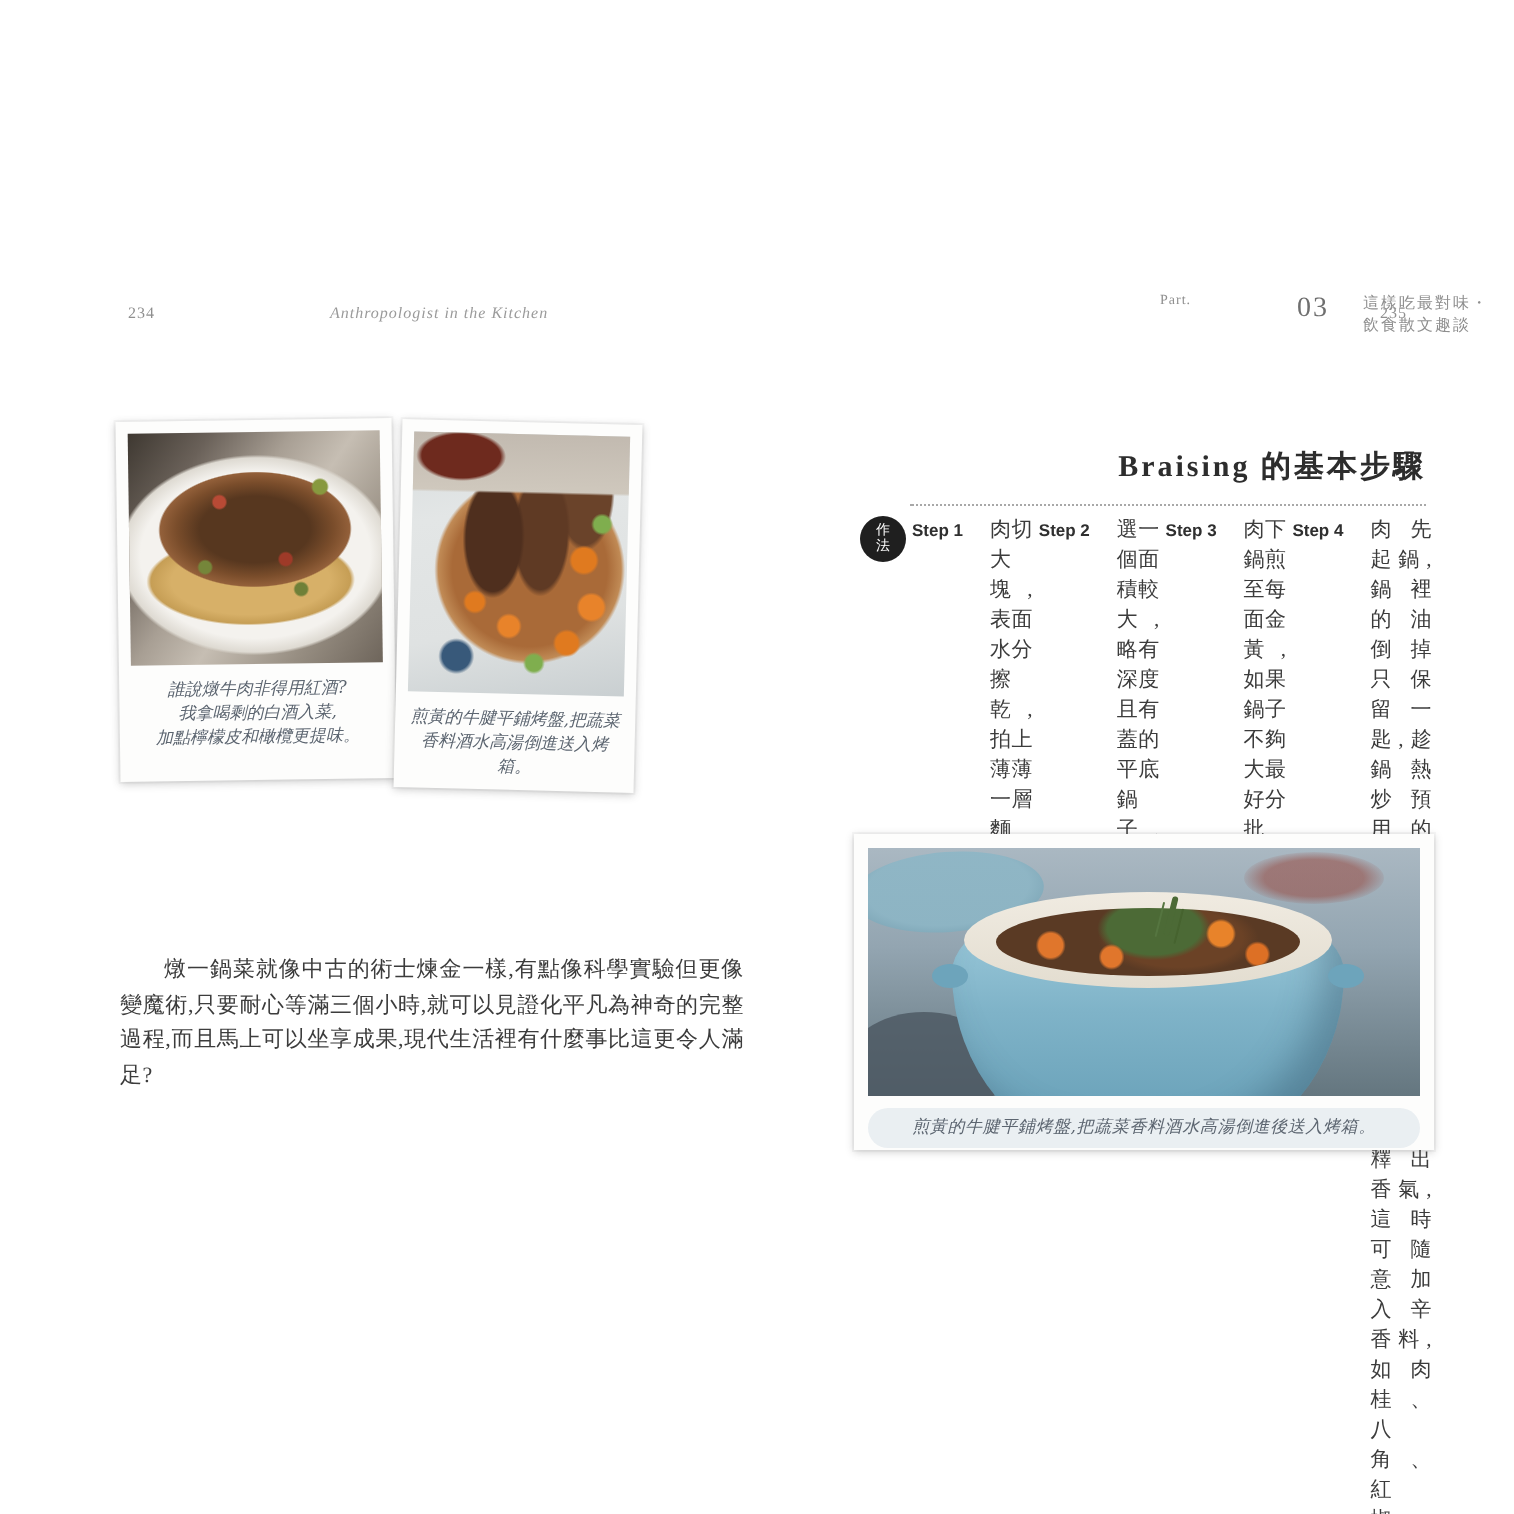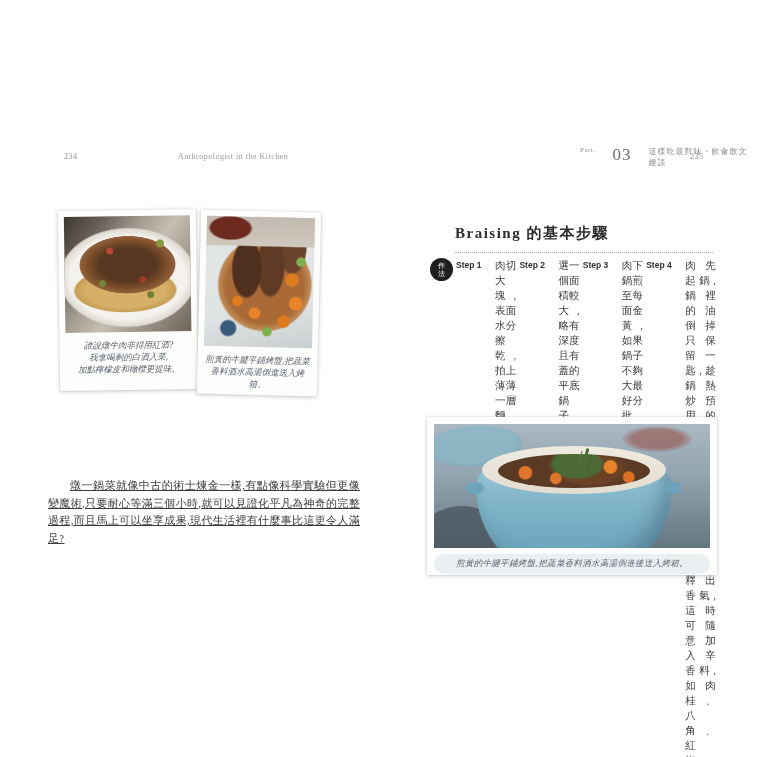--- a/index.html
+++ b/index.html
@@ -3,24 +3,24 @@
 <meta charset="utf-8">
 <style>
   * { margin:0; padding:0; box-sizing:border-box; }
   html,body { width:757px; height:757px; background:#ffffff; overflow:hidden; }
   body { font-family:"Liberation Serif","DejaVu Serif",serif; color:#3a3a3a; position:relative; }
   #spread { position:absolute; left:0; top:0; width:750px; height:757px; background:#ffffff; }
 
   
   .runhead { position:absolute; font-size:8px; color:#8f8f8f; letter-spacing:.5px; }
   #folio-left { left:64px; top:152px; }
-  #runhead-left { left:178px; top:152px; color:#9a9a9a; }
+  #runhead-left { left:165px; top:152px; font-style:italic; color:#9a9a9a; }
   #runhead-right { left:580px; top:146px; display:flex; align-items:flex-start; gap:17px; }
   #runhead-right .part-word { font-size:7px; color:#8f8f8f; }
-  #runhead-right .part-num { font-size:17px; font-weight:400; color:#6f6f6f; letter-spacing:1px; line-height:17px; }
+  #runhead-right .part-num { font-size:14px; font-weight:400; color:#6f6f6f; letter-spacing:1px; line-height:17px;margin-left:36px; }
   #runhead-right .chap { font-size:8px; color:#8f8f8f; letter-spacing:1px; }
   #folio-right { left:690px; top:152px; }
 
   
   .polaroid { position:absolute; background:#fdfdfc; box-shadow:0 1px 4px rgba(60,60,60,.28), 0 0 0 1px rgba(0,0,0,.03); padding:6px; }
   #polaroid-1 { left:59px; top:210px; width:138px; height:180px; transform:rotate(-0.8deg); }
   #polaroid-2 { left:199px; top:211px; width:120px; height:184px; transform:rotate(1.4deg); }
   .polaroid .caption { text-align:center; font-style:italic; font-size:8.5px; line-height:12px; color:#5c6570; margin-top:7px; font-family:"DejaVu Serif",serif; }
 
   
@@ -53,24 +53,24 @@
       radial-gradient(ellipse 16% 26% at 38% 40%, #4f2f1e 0 80%, rgba(0,0,0,0) 90%),
       radial-gradient(ellipse 15% 27% at 60% 38%, #5f3a24 0 80%, rgba(0,0,0,0) 90%),
       radial-gradient(ellipse 15% 25% at 80% 22%, #6a432a 0 80%, rgba(0,0,0,0) 90%),
       radial-gradient(ellipse 46% 38% at 55% 52%, #a96a38 0 78%, #c08a55 92%, rgba(0,0,0,0) 96%),
       linear-gradient(168deg, #d7dcdd 0%, #e3e6e6 30%, #dfe2e2 70%, #c9cfd1 100%);
   }
 
   
   .bodypara { position:absolute; width:312px; font-size:11px; line-height:17.5px; text-align:justify; color:#3c3c3c; letter-spacing:.3px; }
   #para-1 { left:60px; top:399px; }
-  #para-2 { left:48px; top:477px; text-indent:22px;text-decoration:underline; }
+  #para-2 { left:60px; top:477px; text-indent:22px; }
 
   
-  #section-title { position:absolute; left:455px; top:224px; width:258px; font-size:15px; font-weight:bold; letter-spacing:1.5px; color:#2d2d2d; padding-bottom:9px; border-bottom:1px dotted #a8a8a8; }
+  #section-title { position:absolute; left:455px; top:224px; width:258px; font-size:15px; font-weight:bold; letter-spacing:1.5px; color:#2d2d2d; padding-bottom:9px; border-bottom:1px dotted #a8a8a8;text-align:right; }
   #method-badge { position:absolute; left:430px; top:258px; width:23px; height:23px; border-radius:50%; background:#1f1f1f; color:#fff; display:flex; flex-direction:column; align-items:center; justify-content:center; font-size:7px; line-height:8px; font-family:"Liberation Sans",sans-serif; }
   #steps { position:absolute; left:456px; top:258px; width:260px; display:flex; flex-direction:row; gap:3px; }
   .step-row { display:flex; gap:7px; }
   .step-label { flex:0 0 32px; font-size:8.5px; font-weight:bold; color:#2f2f2f; font-family:"Liberation Sans",sans-serif; padding-top:2px; }
   .step-text { flex:1; font-size:10.5px; line-height:15px; text-align:justify; color:#3c3c3c; letter-spacing:.2px; }
 
   
   #photo-card { position:absolute; left:427px; top:417px; width:290px; height:158px; background:#fdfdfc; box-shadow:0 1px 4px rgba(60,60,60,.25), 0 0 0 1px rgba(0,0,0,.03); padding:7px; }
   #photo-3 { position:relative; width:276px; height:124px; overflow:hidden;
     background:linear-gradient(180deg, #aab8c2 0%, #93a5b1 40%, #64767f 100%); }

